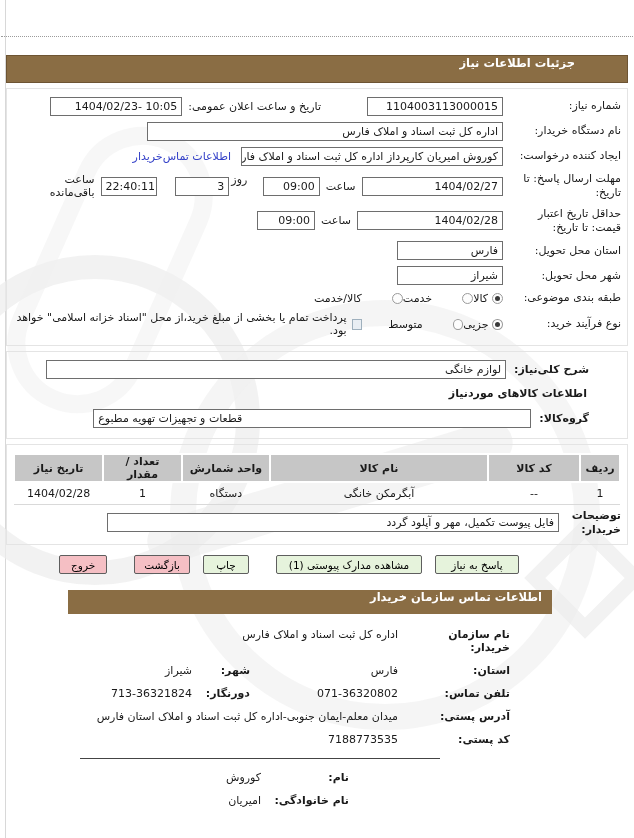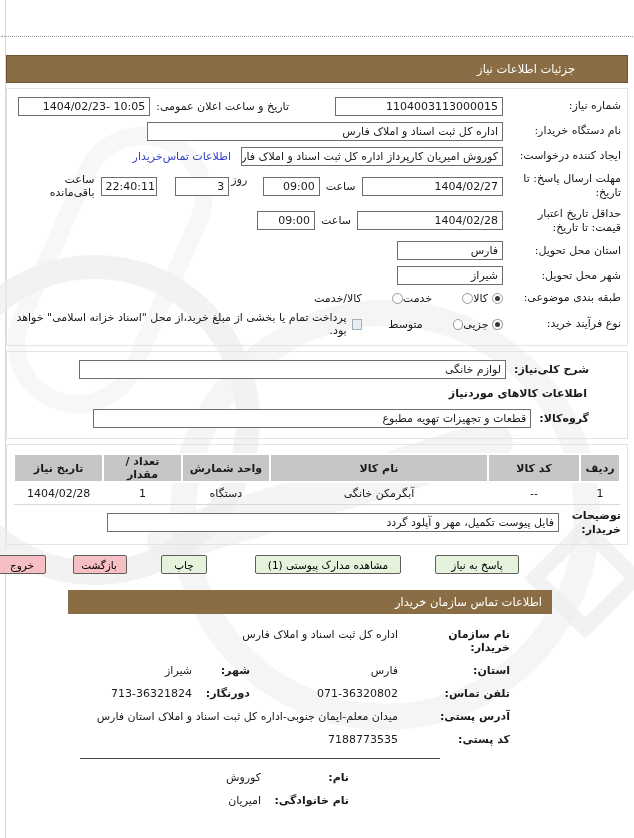--- a/index.html
+++ b/index.html
@@ -13,22 +13,22 @@
   .wm1 { left:-70px; top:255px; width:330px; height:330px; border:24px solid #ededed; border-radius:50%; opacity:.75; }
   .wm2 { left:170px; top:300px; width:430px; height:430px; border:26px solid #f0f0f0; border-radius:50%; opacity:.65; }
   .wm3 { left:140px; top:470px; width:380px; height:44px; background:#ededed; border-radius:22px; transform:rotate(-17deg); opacity:.6; }
   .wm4 { right:6px; top:535px; width:86px; height:86px; border:15px solid #ececec; transform:rotate(45deg); opacity:.7; }
   .wm5 { left:40px; top:120px; width:140px; height:300px; border:18px solid #f1f1f1; border-radius:70px; transform:rotate(24deg); opacity:.55; }
 
   .content { position:relative; z-index:1; }
 
   .top-strip { height:37px; border-bottom:1px dotted #9b9b9b; margin:0 1px; }
 
-  .bar { background:#8a6d44; color:#fff; font-weight:normal; font-size:11.5px;
-         display:flex; align-items:center; }
+  .bar { background:#8a6d44; color:#fff; font-weight:bold; font-size:11.5px;
+         display:flex; align-items:flex-start; }
   .bar1 { height:28px; margin:18px 6px 0 6px; padding-right:52px; border:1px solid #6d5433; }
   .bar2 { height:24px; margin:16px 82px 0 68px; padding-right:10px; }
 
   .section { border:1px solid #e4e4e4; margin:5px 6px 0 6px; padding:8px 6px 8px 6px; }
 
   .frow { display:flex; align-items:center; margin-bottom:6px; }
   .frow:last-child { margin-bottom:0; }
   .flabel { width:118px; min-width:118px; text-align:right; padding-left:8px; line-height:1.3; }
   .ibox { border:1px solid #6e6e6e; background:#fff; height:19px; line-height:17px;
           padding:0 4px; text-align:right; overflow:hidden; white-space:nowrap; }
@@ -55,21 +55,21 @@
   table.goods th { background:#c6c6c6; font-weight:bold; height:22px; border:2px solid #fff; padding:0 4px; }
   table.goods td { height:22px; text-align:center; border-bottom:1px solid #d9d9d9; padding:0 4px; }
   .notes-row { display:flex; align-items:center; margin-top:4px; }
   .notes-row .nlabel { font-weight:bold; width:62px; line-height:1.25; text-align:right; padding-left:5px; }
   .notes-box { flex:0 0 452px; }
 
   .btn-row { display:flex; align-items:center; margin:10px 115px 0 0; }
   .btn { height:19px; line-height:16px; font-size:10.5px; padding:0 9px; border:1px solid #5e5e5e;
          border-radius:2px; cursor:pointer; white-space:nowrap; text-align:center;
          font-family:"DejaVu Sans", sans-serif; }
-  .btn-green { background:#e6f3dc;margin-left:21px; }
+  .btn-green { background:#e6f3dc; }
   .btn-pink { background:#f5bfc4; }
   .btn + .btn { margin-right:13px; }
   .btn-gap { margin-right:27px !important; }
 
   .contact { padding:14px 124px 0 0; }
   .crow { display:flex; margin-bottom:10px; }
   .clabel { font-weight:bold; width:112px; min-width:112px; text-align:right; padding-left:8px; }
   .cvalue { }
   .cvalue1 { width:148px; }
   .clabel2 { font-weight:bold; width:58px; min-width:58px; padding-left:8px; }
@@ -95,21 +95,21 @@
     <div class="top-strip"></div>
 
     <div class="bar bar1">
       <span>جزئیات اطلاعات نیاز</span>
     </div>
 
     <div class="section">
 
       <div class="frow">
         <div class="flabel">شماره نیاز:</div>
-        <div class="ibox ltr" style="width:168px">1104003113000015</div>
+        <div class="ibox ltr" style="width:136px">1104003113000015</div>
         <div class="lbl-mid" style="margin-right:46px">تاریخ و ساعت اعلان عمومی:</div>
         <div class="ibox ltr" style="width:132px">1404/02/23- 10:05</div>
       </div>
 
       <div class="frow">
         <div class="flabel">نام دستگاه خریدار:</div>
         <div class="ibox" style="width:356px">اداره کل ثبت اسناد و املاک فارس</div>
       </div>
 
       <div class="frow">
@@ -163,26 +163,26 @@
         <span class="radio opt"></span>
         <span>متوسط</span>
         <span class="checkbox"></span>
         <span>پرداخت تمام یا بخشی از  مبلغ  خرید،از  محل "اسناد  خزانه  اسلامی" خواهد بود.</span>
       </div>
     </div>
 
     <div class="section desc-section">
       <div class="desc-row">
         <div class="dlabel">شرح کلی‌نیاز:</div>
-        <div class="ibox" style="width:427px">لوازم خانگی</div>
+        <div class="ibox" style="width:460px">لوازم خانگی</div>
       </div>
       <div class="goods-title">اطلاعات کالاهای موردنیاز</div>
       <div class="desc-row" style="margin-bottom:2px">
         <div class="dlabel">گروه‌کالا:</div>
-        <div class="ibox" style="width:438px;text-align:right">قطعات و تجهیزات تهویه مطبوع</div>
+        <div class="ibox" style="width:438px;text-align:left">قطعات و تجهیزات تهویه مطبوع</div>
       </div>
     </div>
 
     <div class="section">
       <table class="goods" dir="rtl">
         <colgroup>
           <col style="width:40px">
             <col style="width:95px">
             <col style="width:225px">
           <col style="width:90px">

